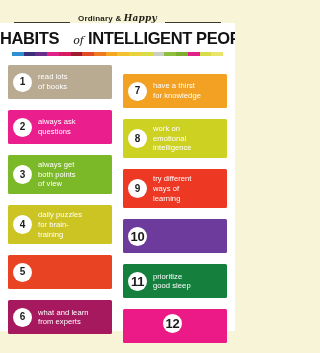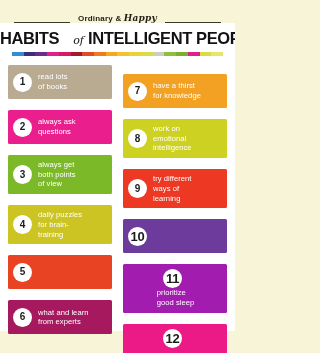--- a/index.html
+++ b/index.html
@@ -218,21 +218,21 @@
             <div class="badge">8</div>
             <div class="card-text">work on<br>emotional<br>intelligence</div>
           </div>
           <div class="card" style="background: rgb(237, 56, 36);">
             <div class="badge">9</div>
             <div class="card-text">try different<br>ways of<br>learning</div>
           </div>
           <div class="card" style="background: rgb(108, 59, 156);">
             <div class="badge two">10</div>
           </div>
-          <div class="card" style="background: #a21caf; flex-direction: column;">
+          <div class="card" style="background: #15803d;">
             <div class="badge two">11</div>
             <div class="card-text">prioritize<br>good sleep</div>
           </div>
           <div class="card" style="background: rgb(236, 26, 134); flex-direction: column;">
             <div class="badge two">12</div>
           </div>
         </div>
     </div>
 
   </div>

